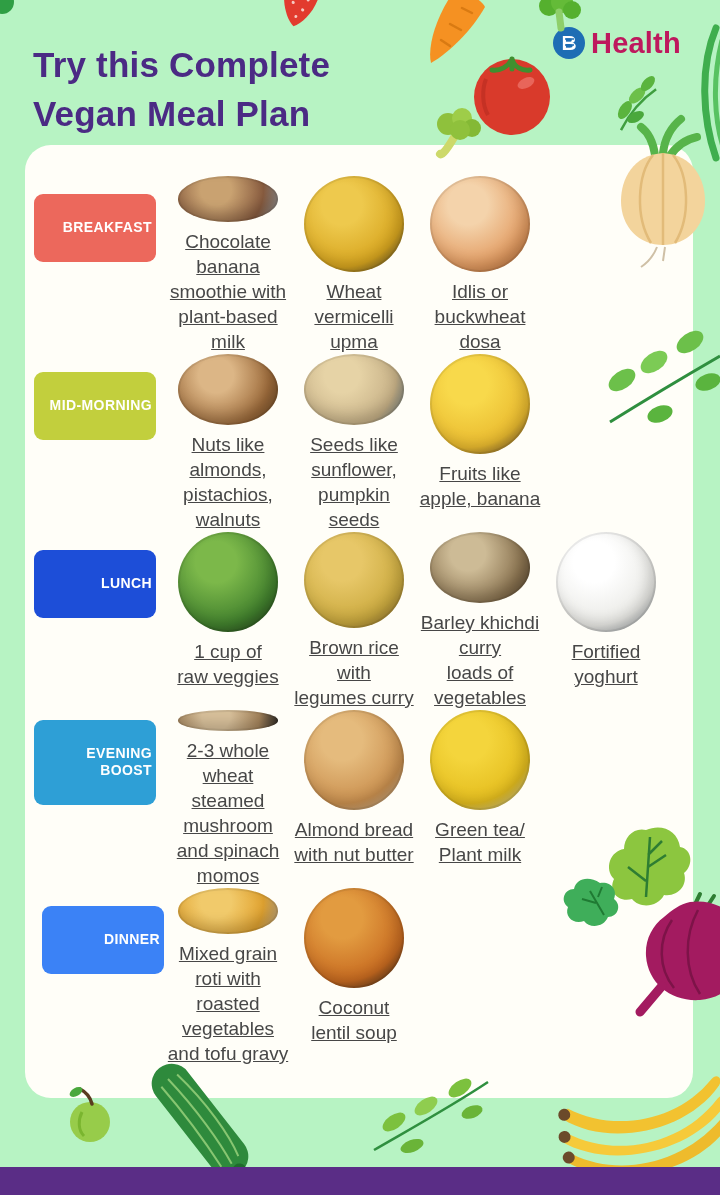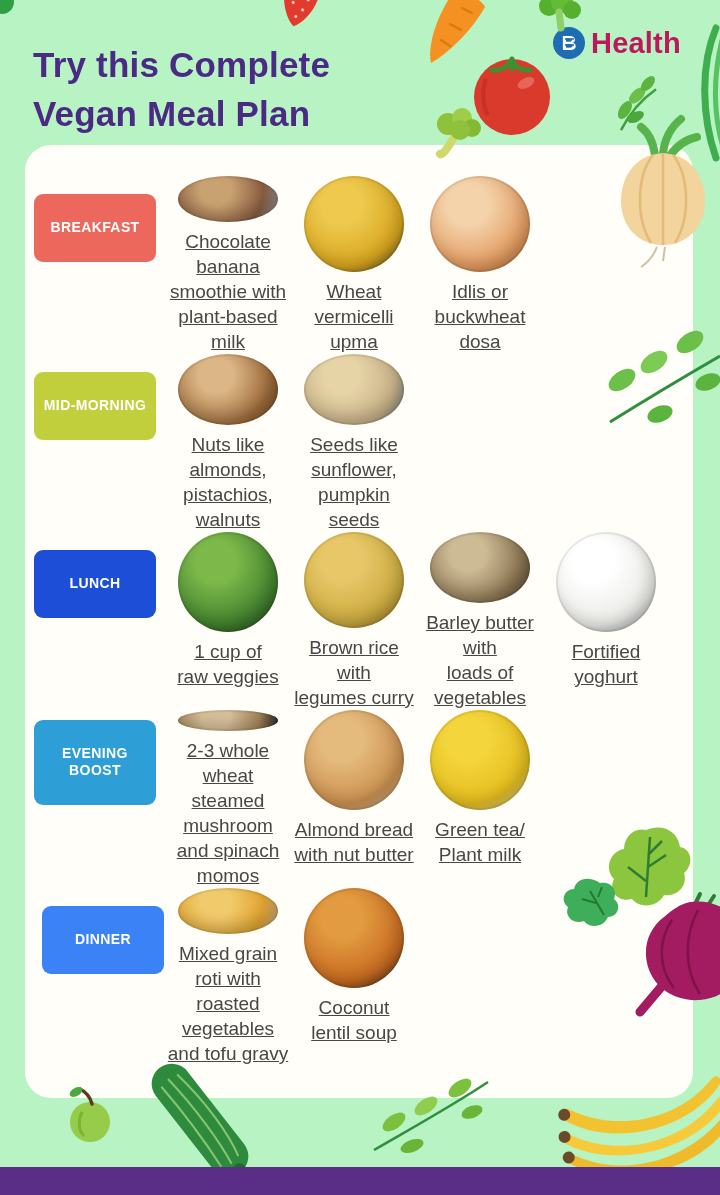--- a/index.html
+++ b/index.html
@@ -24,21 +24,21 @@
   .card{
     position:absolute; left:25px; top:145px; width:668px; height:953px;
     background:#fffef8; border-radius:26px; box-sizing:border-box;
     padding-top:31px; z-index:1;
   }
   .meal-row{ height:178px; display:flex; }
   .pill-col{ width:140px; height:104px; flex:none; display:flex; align-items:center; justify-content:center; }
   .pill{
     min-width:122px; max-width:126px; box-sizing:border-box; padding:25px 4px;
     border-radius:9px; color:#fff; font-weight:bold; font-size:14px;
-    text-align:center; letter-spacing:.4px; line-height:1.25; white-space:pre-line;
+    text-align:right; letter-spacing:.4px; line-height:1.25; white-space:pre-line;
   }
   .items-col{ display:flex; flex:1; }
   .meal-item{ width:126px; flex:none; display:flex; flex-direction:column; align-items:center; margin:0; }
   .food-circle{
     width:100px; height:100px; border-radius:50%;
     box-shadow: inset 0 0 0 2px rgba(0,0,0,.07), inset -6px -8px 14px rgba(0,0,0,.18);
   }
   .caption{
     margin-top:7px; font-size:19px; line-height:1.32; color:#474747;
     text-align:center; white-space:pre-line;text-decoration:underline;
@@ -96,40 +96,45 @@
           <figure class="meal-item">
     <div class="food-circle" style="background: radial-gradient(circle at 38% 30%, rgb(220, 182, 134) 0%, rgb(220, 182, 134) 22%, rgb(157, 107, 59) 68%, rgb(111, 75, 39) 100%);"></div>
     <figcaption class="caption">Nuts like almonds,
 pistachios, walnuts</figcaption>
   </figure>
           <figure class="meal-item">
     <div class="food-circle" style="background: radial-gradient(circle at 38% 30%, rgb(230, 211, 166) 0%, rgb(230, 211, 166) 22%, rgb(199, 177, 135) 68%, rgb(94, 122, 139) 100%);"></div>
     <figcaption class="caption">Seeds like sunflower,
 pumpkin seeds</figcaption>
   </figure>
+          <figure class="meal-item">
+    <div class="food-circle" style="background: radial-gradient(circle at 38% 30%, rgb(248, 217, 75) 0%, rgb(248, 217, 75) 22%, rgb(233, 186, 47) 68%, rgb(93, 65, 49) 100%);"></div>
+    <figcaption class="caption">Fruits like
+apple, banana</figcaption>
+  </figure>
         </div>
   </section>
       <section class="meal-row">
     <div class="pill-col">
       <div class="pill" style="background: #1d4ed8;">LUNCH</div>
     </div>
     <div class="items-col">
           <figure class="meal-item">
     <div class="food-circle" style="background: radial-gradient(circle at 38% 30%, rgb(124, 184, 74) 0%, rgb(124, 184, 74) 22%, rgb(65, 128, 45) 68%, rgb(36, 57, 29) 100%);"></div>
     <figcaption class="caption">1 cup of
 raw veggies</figcaption>
   </figure>
           <figure class="meal-item">
     <div class="food-circle" style="background: radial-gradient(circle at 38% 30%, rgb(231, 199, 104) 0%, rgb(231, 199, 104) 22%, rgb(203, 170, 63) 68%, rgb(139, 108, 47) 100%);"></div>
     <figcaption class="caption">Brown rice with
 legumes curry</figcaption>
   </figure>
           <figure class="meal-item">
     <div class="food-circle" style="background: radial-gradient(circle at 38% 30%, rgb(205, 187, 150) 0%, rgb(205, 187, 150) 22%, rgb(139, 116, 81) 68%, rgb(88, 70, 48) 100%);"></div>
-    <figcaption class="caption">Barley butter with
+    <figcaption class="caption">Barley khichdi curry
 loads of vegetables</figcaption>
   </figure>
           <figure class="meal-item">
     <div class="food-circle" style="background: radial-gradient(circle at 38% 30%, rgb(255, 255, 255) 0%, rgb(255, 255, 255) 22%, rgb(233, 233, 229) 68%, rgb(142, 151, 158) 100%);"></div>
     <figcaption class="caption">Fortified
 yoghurt</figcaption>
   </figure>
         </div>
   </section>
       <section class="meal-row">

